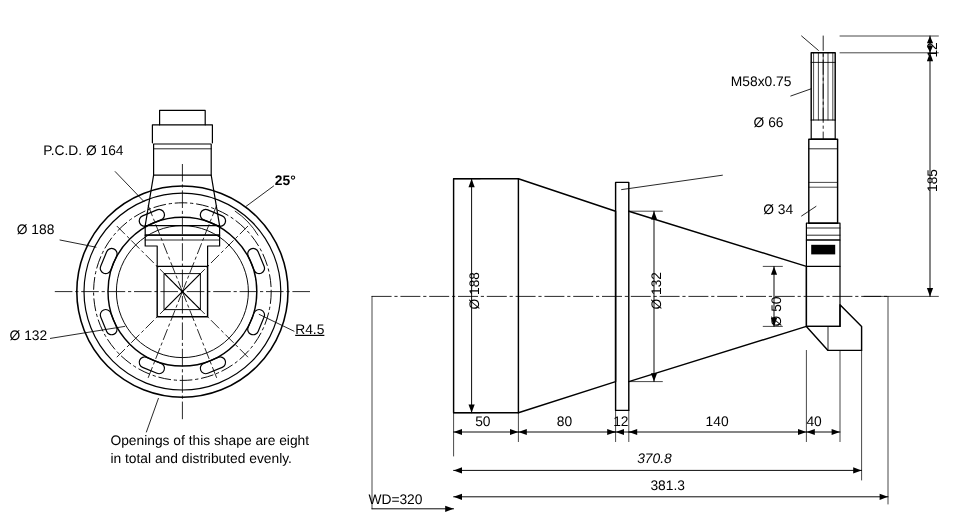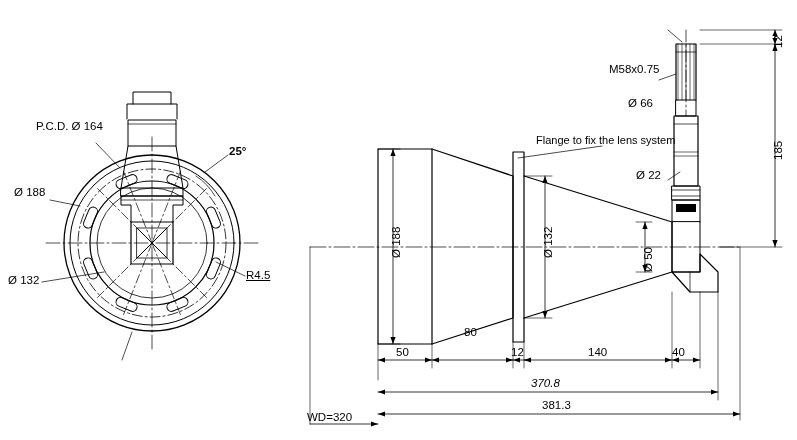--- a/index.html
+++ b/index.html
@@ -228,36 +228,37 @@
       </g>
     </g>
   </svg>
 
   <div class="lbl" style="left:20px;top:120px;margin-left:16px;">P.C.D. Ø 164</div>
   <div class="lbl" style="left:14px;top:186px;">Ø 188</div>
   <div class="lbl" style="left:8px;top:274px;">Ø 132</div>
   <div class="lbl" style="left:229px;top:145px;font-weight:bold;">25°</div>
   <div class="lbl" style="left:246px;top:269px;text-decoration:underline;">R4.5</div>
 
+  <div class="lbl note" style="left:92px;top:361px;">Openings of this shape are eight</div>
+  <div class="lbl note" style="left:92px;top:376px;">in total and distributed evenly.</div>
 
   <div class="lbl" style="left:609px;top:19px;margin-top:44px;">M58x0.75</div>
   <div class="lbl" style="left:628px;top:73px;margin-top:24px;">Ø 66</div>
 
   <div class="lbl" style="left:0;top:0;transform:translate(772px,48px) rotate(-90deg);transform-origin:0 0;">12</div>
   <div class="lbl" style="left:0;top:0;transform:translate(772px,160px) rotate(-90deg);transform-origin:0 0;">185</div>
 
-  <div class="lbl small" style="left:536px;top:134px;">Flange to fix the lens system</div>
-  <div class="lbl" style="left:636px;top:169px;">Ø 22</div>
+  <div class="lbl" style="left:636px;top:169px;">Ø 34</div>
 
   <div class="lbl" style="left:0;top:0;transform:translate(390px,258px) rotate(-90deg);transform-origin:0 0;">Ø 188</div>
   <div class="lbl" style="left:0;top:0;transform:translate(542px,258px) rotate(-90deg);transform-origin:0 0;">Ø 132</div>
   <div class="lbl" style="left:0;top:0;transform:translate(642px,272px) rotate(-90deg);transform-origin:0 0;">Ø 50</div>
 
   <div class="lbl" style="left:396px;top:346px;">50</div>
-  <div class="lbl" style="left:464px;top:326px;">80</div>
+  <div class="lbl" style="left:464px;top:346px;">80</div>
   <div class="lbl" style="left:511px;top:346px;">12</div>
   <div class="lbl" style="left:588px;top:346px;">140</div>
   <div class="lbl" style="left:672px;top:346px;">40</div>
 
   <div class="lbl" style="left:531px;top:377px;font-style:italic;">370.8</div>
   <div class="lbl" style="left:542px;top:399px;">381.3</div>
   <div class="lbl" style="left:307px;top:411px;">WD=320</div>
 
 </div>
 

